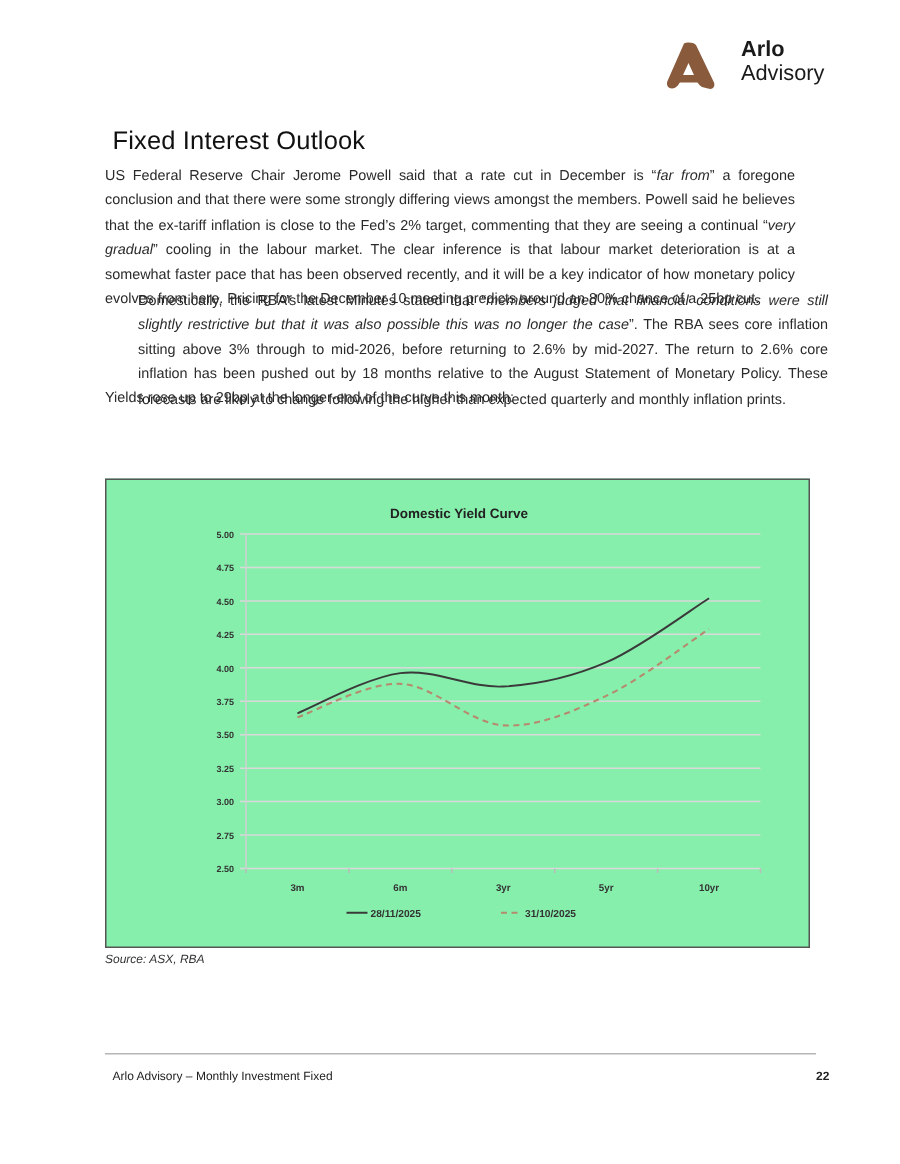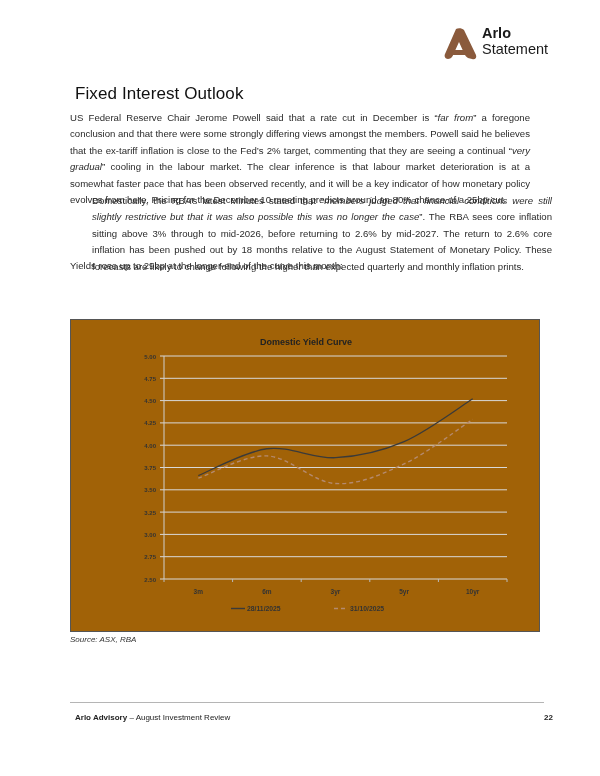--- a/index.html
+++ b/index.html
@@ -1,46 +1,46 @@
 <!DOCTYPE html>
 <html><head>
 <meta charset="utf-8">
 <style>
   html, body { margin:0; padding:0; background:#ffffff; }
   body { width:600px; height:776px; position:relative; overflow:hidden; font-family:"DejaVu Sans", sans-serif; color:#1f1f1f; }
   .logo { position:absolute; left:444px; top:26px; width:110px; height:36px; }
   .logo svg { position:absolute; left:0; top:2px; }
-  .logo .brand { position:absolute; left:38px; top:0; line-height:1; }
+  .logo .brand { position:absolute; left:50px; top:0; line-height:1; }
   .logo .b1 { font-family:"Liberation Sans", sans-serif; font-weight:700; font-size:14.5px; color:#1a1a1a; display:block; }
   .logo .b2 { font-family:"Liberation Sans", sans-serif; font-weight:400; font-size:14.5px; color:#1a1a1a; display:block; margin-top:1px; }
   h1 { position:absolute; left:75px; top:84px; margin:0; font-family:"Liberation Sans", sans-serif; font-weight:400; font-size:17px; color:#111; letter-spacing:0.1px; }
   .para { position:absolute; left:70px; width:460px; margin:0; font-family:"Liberation Sans", sans-serif; font-size:9.6px; line-height:16.4px; color:#2a2a2a; text-align:justify; }
   .p1 { top:110px; }
   .p2 { top:193px;margin-left:22px; }
   .p3 { top:258px; text-align:left; }
-  .chart-box { position:absolute; left:70px; top:319px; width:470px; height:313px; border:1.2px solid #555; box-sizing:border-box; background:#a16207; }
+  .chart-box { position:absolute; left:70px; top:319px; width:470px; height:313px; border:1.2px solid #555; box-sizing:border-box; background:#86efac; }
   .chart-box svg { position:absolute; left:0; top:0; }
   .source { position:absolute; left:70px; top:635px; font-family:"Liberation Sans", sans-serif; font-style:italic; font-size:8px; color:#333;text-align:center; }
   .footer-rule { position:absolute; left:70px; top:702px; width:474px; height:1px; background:#b5b5b5; }
   .footer-left { position:absolute; left:75px; top:713px; font-family:"Liberation Sans", sans-serif; font-size:8px; color:#222; }
-  .footer-left b { font-weight:700; }
+  .footer-left b { font-weight:400; }
   .footer-page { position:absolute; left:524px; top:713px; font-family:"Liberation Sans", sans-serif; font-size:8px; font-weight:700; color:#222;margin-left:20px; }
   em { }
 </style>
 </head>
 <body>
 
 <div class="logo">
   <svg width="34" height="32" viewBox="0 0 34 32">
     <path id="logo-path" d="M12 1 C14 0 18 0 20 2 L32 27 C33 30 31 32 28 31 L24 30 C22 29 21 27 20 25 L15 14 L10 25 C9 28 7 31 4 31 C1 31 0 28 1 26 Z" fill="#8a5a3c"></path>
     <path d="M9 22 L22 22 L24 27 L7 27 Z" fill="#8a5a3c"></path>
   </svg>
   <div class="brand">
     <span class="b1">Arlo</span>
-    <span class="b2">Statement</span>
+    <span class="b2">Advisory</span>
   </div>
 </div>
 
 <h1>Fixed Interest Outlook</h1>
 
 <p class="para p1"><span>US Federal Reserve Chair Jerome Powell said that a rate cut in December is “</span><em>far from</em><span>” a foregone conclusion and that there were some strongly differing views amongst the members. Powell said he believes that the ex-tariff inflation is close to the Fed’s 2% target, commenting that they are seeing a continual “</span><em>very gradual</em><span>” cooling in the labour market. The clear inference is that labour market deterioration is at a somewhat faster pace that has been observed recently, and it will be a key indicator of how monetary policy evolves from here. Pricing for the December 10 meeting predicts around an 80% chance of a 25bp cut.</span></p>
 <p class="para p2"><span>Domestically, the RBA’s latest Minutes stated that “</span><em>members judged that financial conditions were still slightly restrictive but that it was also possible this was no longer the case</em><span>”. The RBA sees core inflation sitting above 3% through to mid-2026, before returning to 2.6% by mid-2027. The return to 2.6% core inflation has been pushed out by 18 months relative to the August Statement of Monetary Policy. These forecasts are likely to change following the higher than expected quarterly and monthly inflation prints.</span></p>
 <p class="para p3"><span>Yields rose up to 29bp at the longer-end of the curve this month:</span></p>
 
 <div class="chart-box">
@@ -95,14 +95,14 @@
         <text x="176" y="291" font-family="Liberation Sans, sans-serif" font-size="6.8" font-weight="700" fill="#333">28/11/2025</text>
         <line x1="263" x2="277" y1="288.5" y2="288.5" stroke="#b58a6e" stroke-width="1.4" stroke-dasharray="4 3"></line>
         <text x="279" y="291" font-family="Liberation Sans, sans-serif" font-size="6.8" font-weight="700" fill="#333">31/10/2025</text>
       </g>
   </svg>
 </div>
 
 <div class="source">Source: ASX, RBA</div>
 
 <div class="footer-rule"></div>
-<div class="footer-left"><b>Arlo Advisory</b><span> – </span><span>August Investment Review</span></div>
+<div class="footer-left"><b>Arlo Advisory</b><span> – </span><span>Monthly Investment Fixed</span></div>
 <div class="footer-page">22</div>
 
 </body></html>

